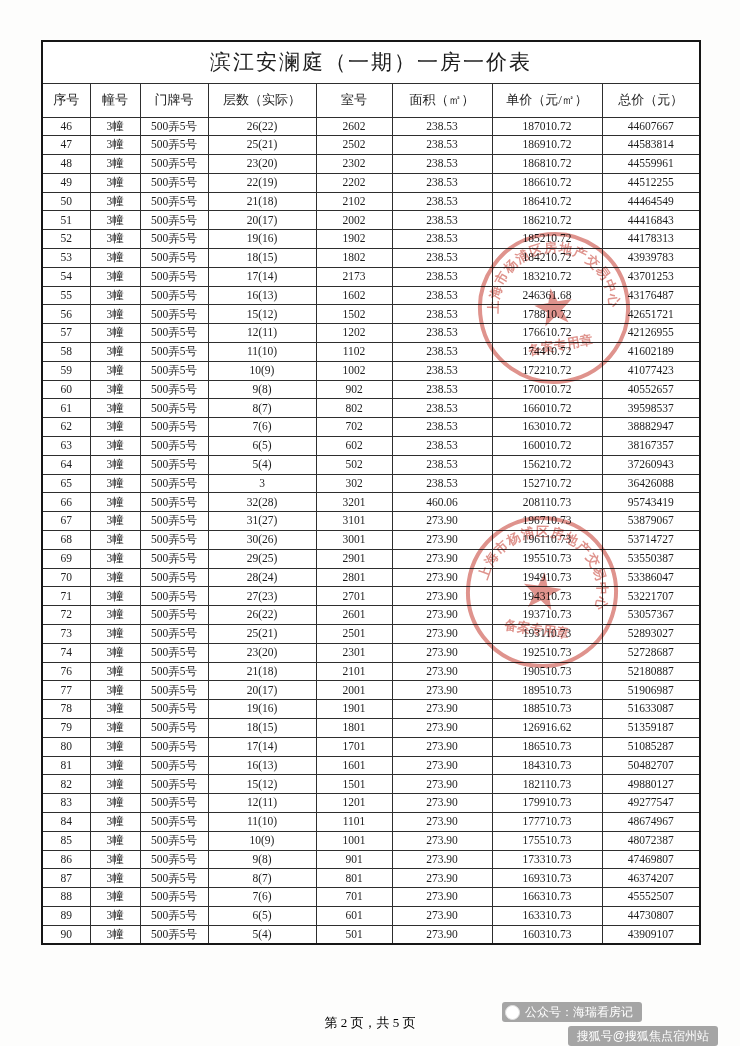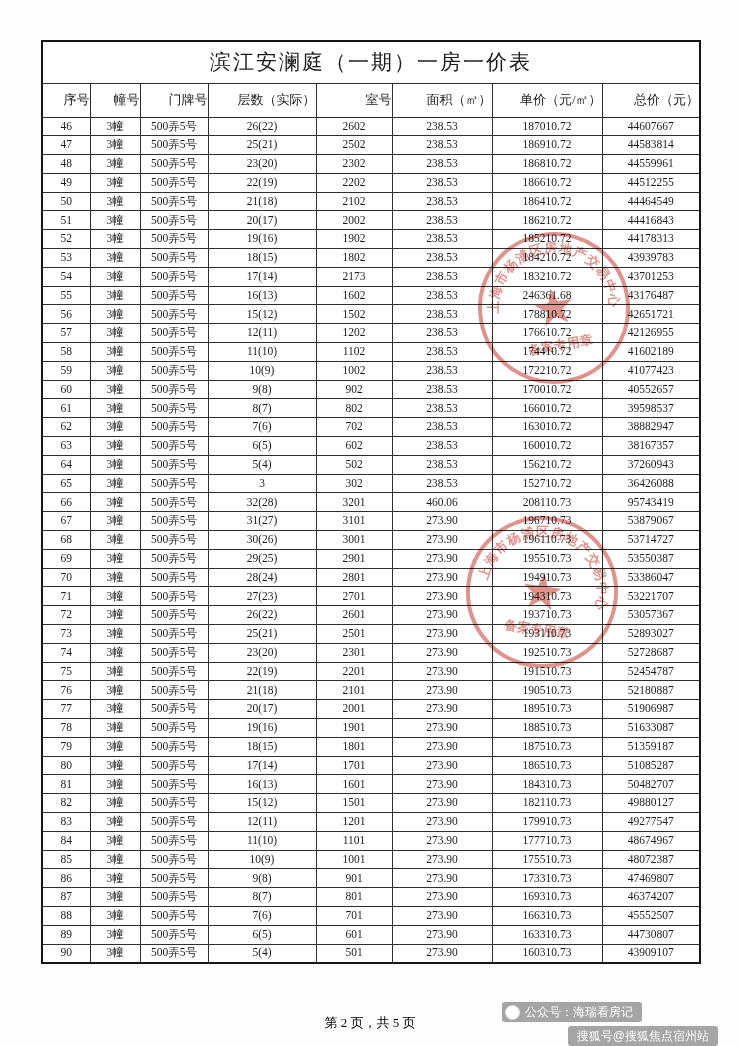--- a/index.html
+++ b/index.html
@@ -12,21 +12,21 @@
   table.price-table {
     position:absolute; left:41px; top:40px; width:658px;
     border-collapse:collapse; table-layout:fixed; background:#ffffff;
     border:2px solid #161616;
   }
   .price-table th, .price-table td {
     border:1px solid #2e2e2e; text-align:center; vertical-align:middle;
     overflow:hidden; white-space:nowrap;
   }
   .title-row th { height:42px; font-size:21px; font-weight:normal; letter-spacing:2px; }
-  .header-row th { height:34px; font-size:13px; font-weight:normal;text-align:right; }
+  .header-row th { height:34px; font-size:13px; font-weight:normal; }
   tbody td { height:18.8px; font-size:11.5px; padding:0 2px; line-height:1; }
   .stamp {
     position:absolute; width:160px; height:160px; opacity:0.55;
     mix-blend-mode:multiply; pointer-events:none;
   }
   .stamp-1 { left:474px; top:228px; transform:rotate(-10deg); }
   .stamp-2 { left:462px; top:512px; transform:rotate(8deg); }
   .footer {
     position:absolute; left:0; right:0; top:1014px; text-align:center;
     font-size:13px; color:#000000;
@@ -360,30 +360,20 @@
           <td>74</td>
           <td>3幢</td>
           <td>500弄5号</td>
           <td>23(20)</td>
           <td>2301</td>
           <td>273.90</td>
           <td>192510.73</td>
           <td>52728687</td>
         </tr>
         <tr>
-          <td>75</td>
-          <td>3幢</td>
-          <td>500弄5号</td>
-          <td>22(19)</td>
-          <td>2201</td>
-          <td>273.90</td>
-          <td>191510.73</td>
-          <td>52454787</td>
-        </tr>
-        <tr>
           <td>76</td>
           <td>3幢</td>
           <td>500弄5号</td>
           <td>21(18)</td>
           <td>2101</td>
           <td>273.90</td>
           <td>190510.73</td>
           <td>52180887</td>
         </tr>
         <tr>
@@ -406,21 +396,21 @@
           <td>188510.73</td>
           <td>51633087</td>
         </tr>
         <tr>
           <td>79</td>
           <td>3幢</td>
           <td>500弄5号</td>
           <td>18(15)</td>
           <td>1801</td>
           <td>273.90</td>
-          <td>187510.73</td>
+          <td>126916.62</td>
           <td>51359187</td>
         </tr>
         <tr>
           <td>80</td>
           <td>3幢</td>
           <td>500弄5号</td>
           <td>17(14)</td>
           <td>1701</td>
           <td>273.90</td>
           <td>186510.73</td>

